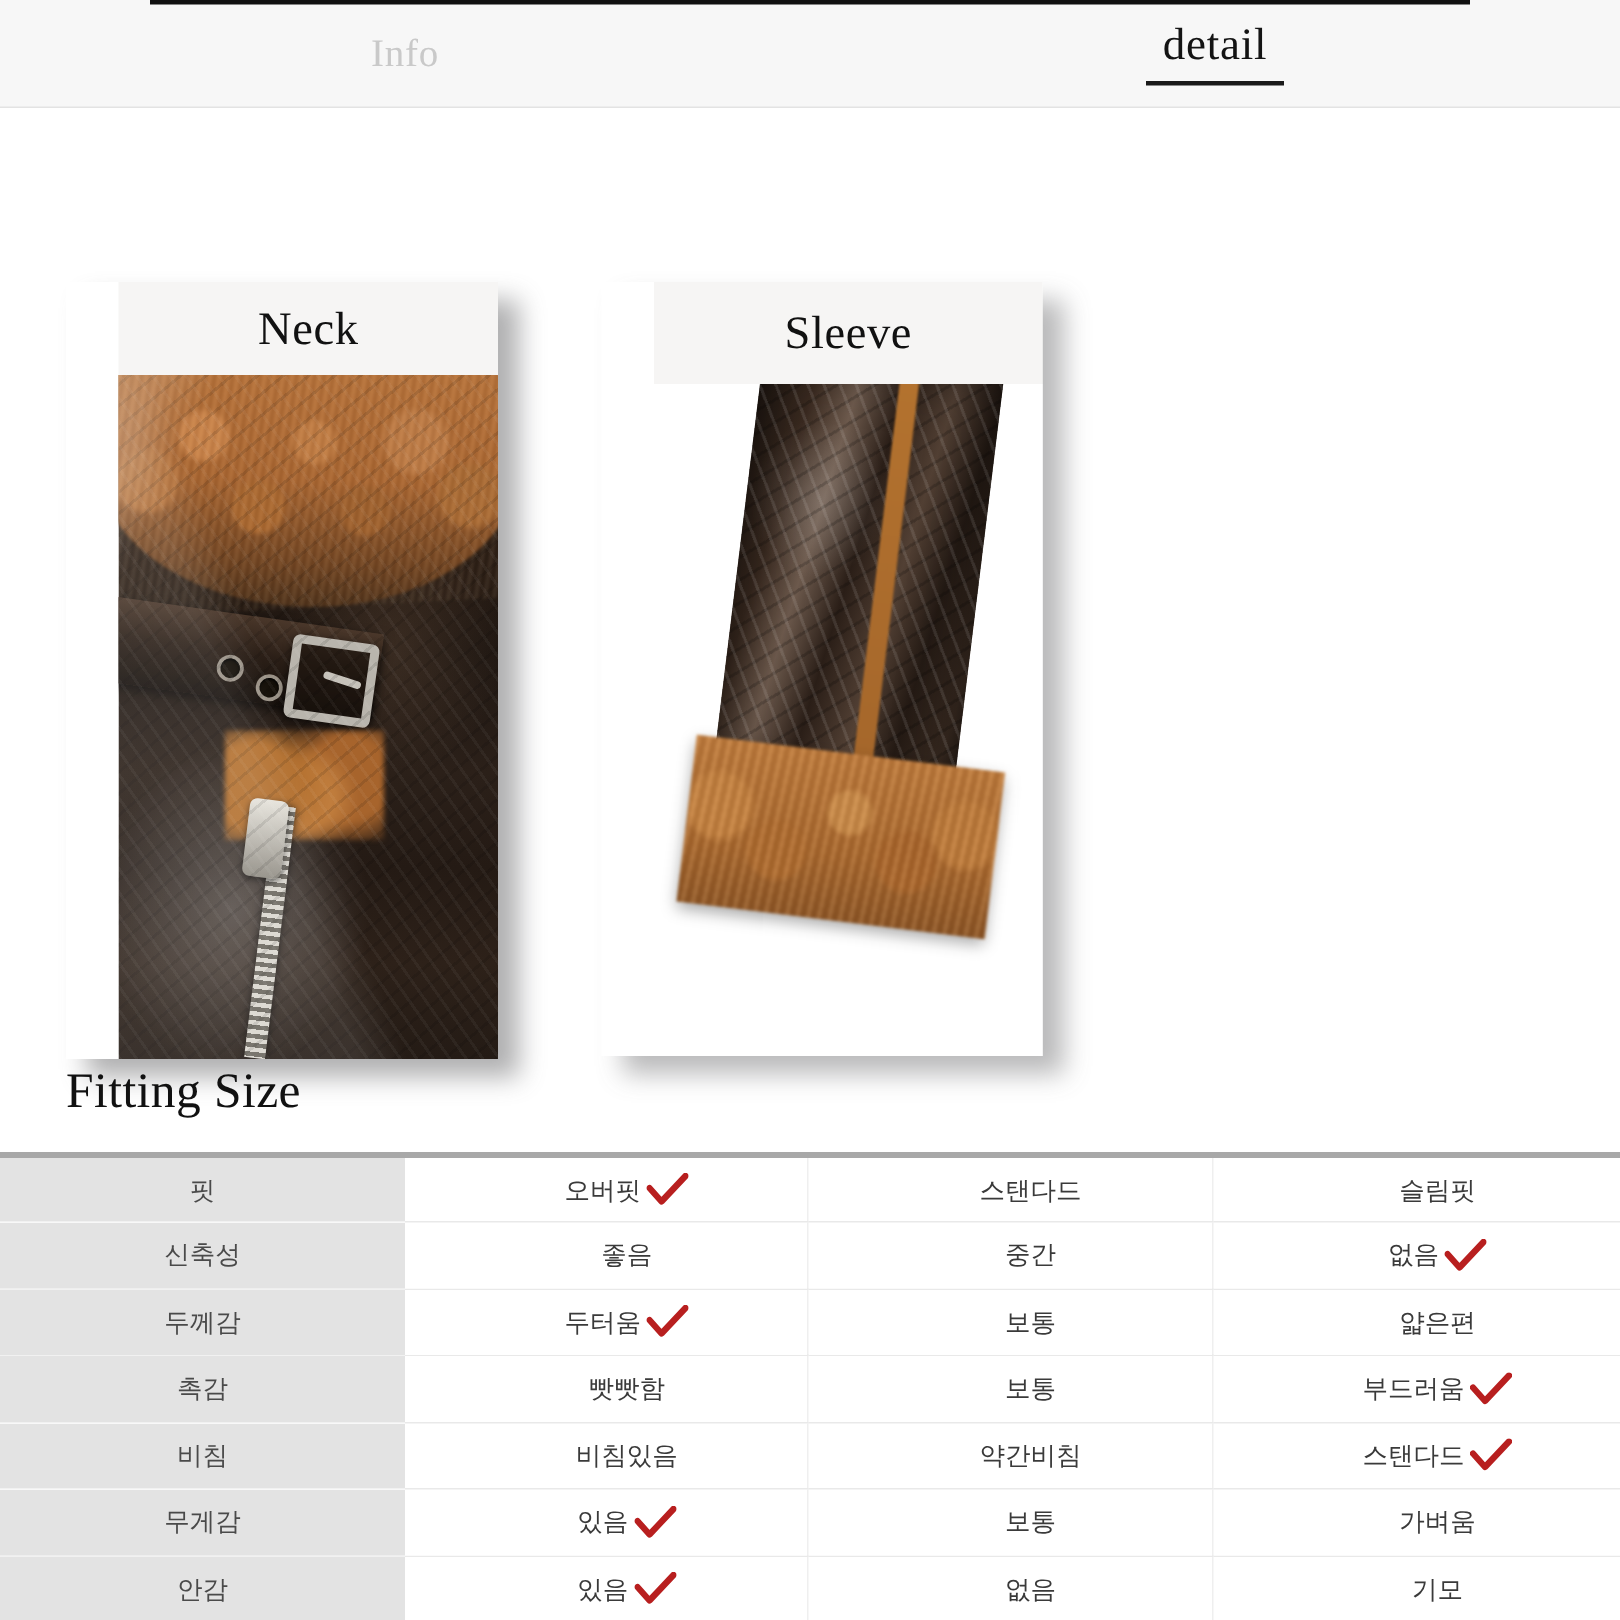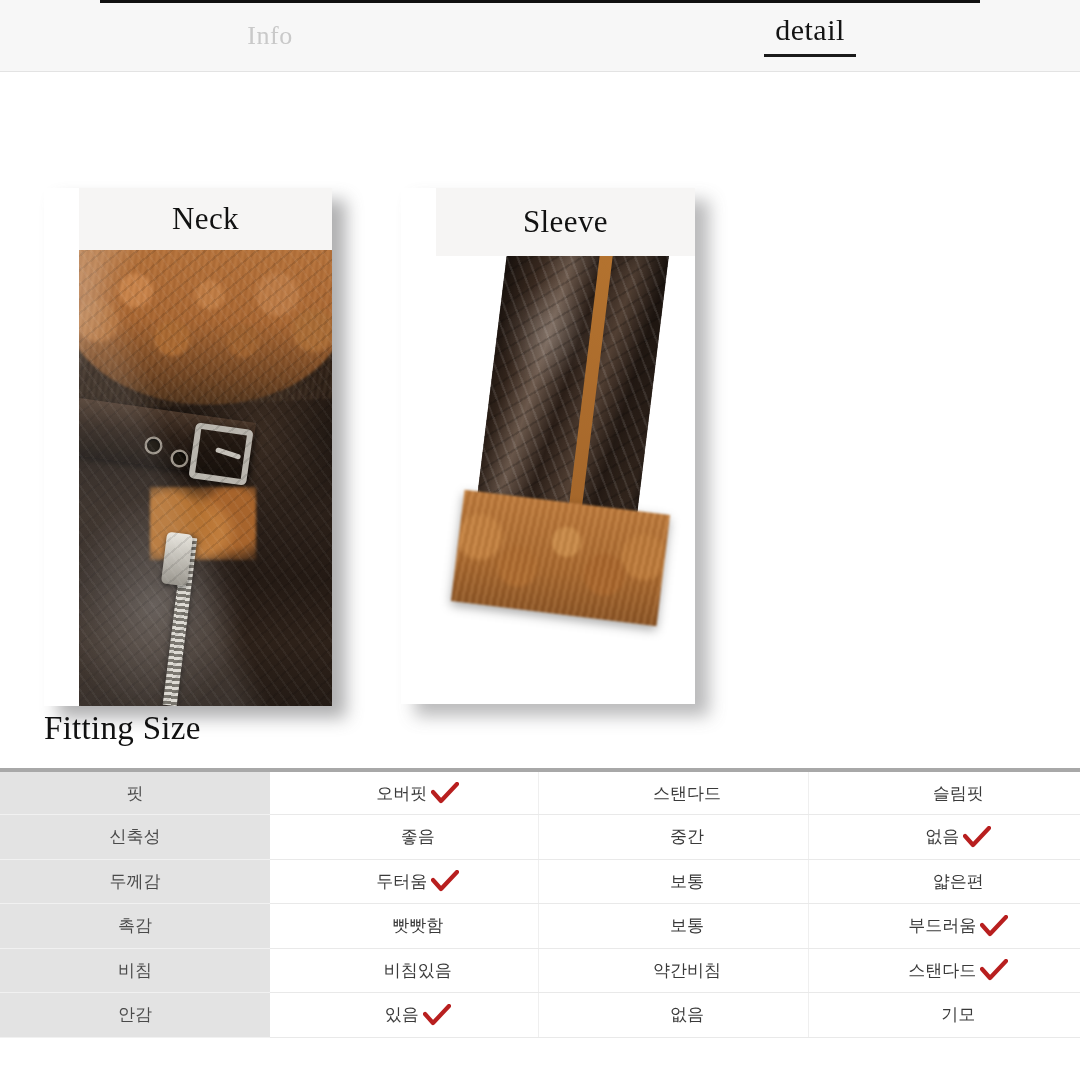--- a/index.html
+++ b/index.html
@@ -379,20 +379,37 @@
           <td class="val"><span class="cellwrap">
               <span>스탠다드</span>
               <span class="check">
                 <svg viewBox="0 0 28 22" xmlns="http://www.w3.org/2000/svg">
                   <path d="M2 10 L10 19 L26 2" fill="none" stroke="#b81f1f" stroke-width="4.2" stroke-linecap="round" stroke-linejoin="round"></path>
                 </svg>
               </span>
             </span></td>
         </tr>
         <tr>
+          <td class="lbl">무게감</td>
+          <td class="val"><span class="cellwrap">
+              <span>있음</span>
+              <span class="check">
+                <svg viewBox="0 0 28 22" xmlns="http://www.w3.org/2000/svg">
+                  <path d="M2 10 L10 19 L26 2" fill="none" stroke="#b81f1f" stroke-width="4.2" stroke-linecap="round" stroke-linejoin="round"></path>
+                </svg>
+              </span>
+            </span></td>
+          <td class="val"><span class="cellwrap">
+              <span>보통</span>
+            </span></td>
+          <td class="val"><span class="cellwrap">
+              <span>가벼움</span>
+            </span></td>
+        </tr>
+        <tr>
           <td class="lbl">안감</td>
           <td class="val"><span class="cellwrap">
               <span>있음</span>
               <span class="check">
                 <svg viewBox="0 0 28 22" xmlns="http://www.w3.org/2000/svg">
                   <path d="M2 10 L10 19 L26 2" fill="none" stroke="#b81f1f" stroke-width="4.2" stroke-linecap="round" stroke-linejoin="round"></path>
                 </svg>
               </span>
             </span></td>
           <td class="val"><span class="cellwrap">

